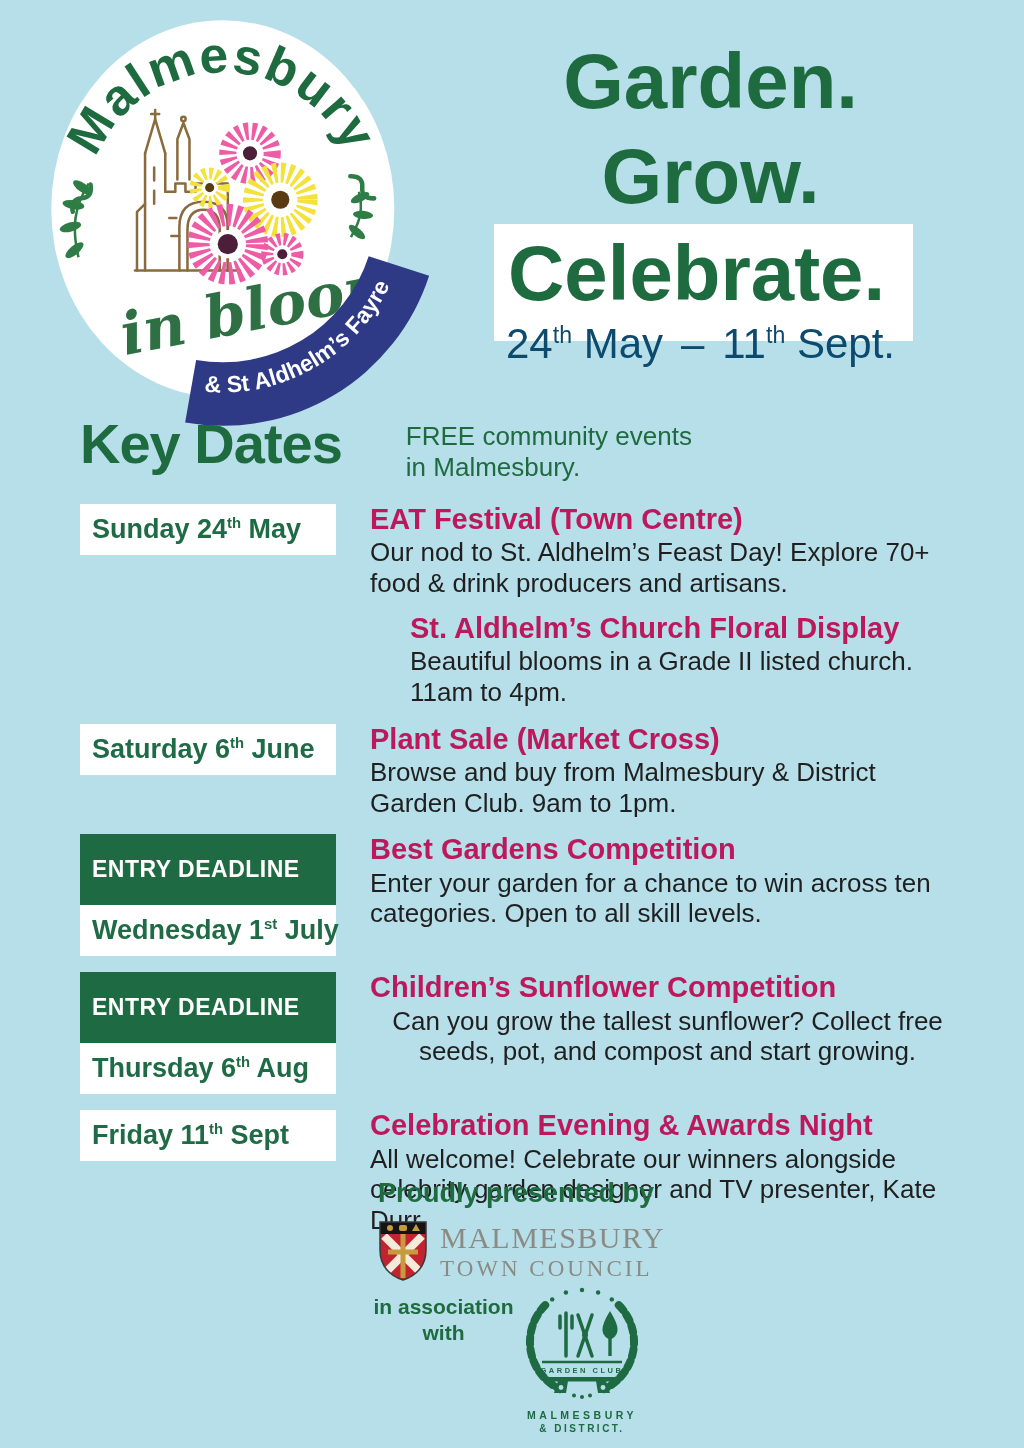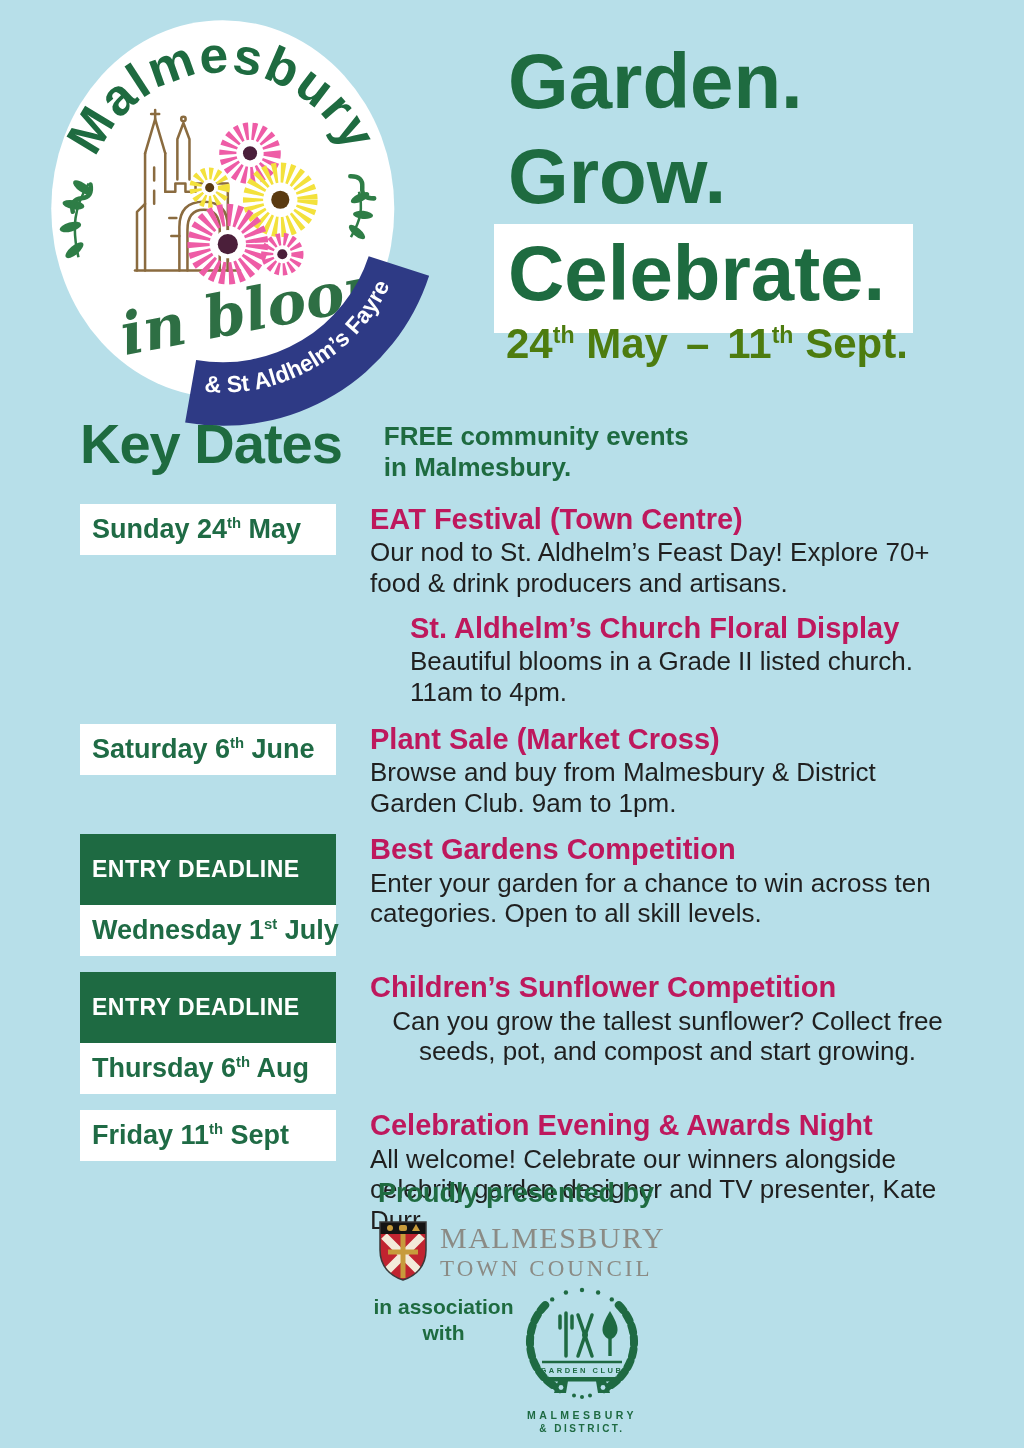--- a/index.html
+++ b/index.html
@@ -11,32 +11,32 @@
     color:#1d1d1b;
   }
   .poster{position:absolute;inset:0;}
 
   
   .logo-svg{position:absolute;left:26px;top:10px;}
 
   
   .headline{position:absolute;left:508px;top:34px;
     color:#1e6b40;font-weight:bold;font-size:78px;line-height:95px;letter-spacing:0;}
-  .headline .hline{white-space:nowrap;}
-  .headline .hl{display:inline-block;background:#ffffff;padding:2px 28px 12px 14px;margin-left:-14px;}
+  .headline .hline{white-space:nowrap;text-align:center;}
+  .headline .hl{display:inline-block;background:#ffffff;padding:2px 28px 20px 14px;margin-left:-14px;}
 
   .date-range{position:absolute;left:506px;top:320px;
-    font-size:42px;font-weight:bold;color:#4d7c0f;white-space:nowrap;}
+    font-size:42px;font-weight:normal;color:#0c4a6e;white-space:nowrap;}
   .date-range sup{font-size:55%;line-height:0;}
   .date-range .sep{display:inline-block;margin:0 18px;}
 
   
-  .key-dates{position:absolute;left:80px;top:416px;display:flex;gap:42px;align-items:flex-start;}
+  .key-dates{position:absolute;left:80px;top:416px;display:flex;gap:64px;align-items:flex-start;}
   .key-title{font-size:56px;font-weight:bold;color:#1e6b40;line-height:1;letter-spacing:-1px;}
-  .key-sub{font-size:26px;font-weight:bold;color:#1e6b40;line-height:1.18;margin-top:5px;}
+  .key-sub{font-size:26px;font-weight:normal;color:#1e6b40;line-height:1.18;margin-top:5px;}
 
   
   .events{position:absolute;left:80px;top:504px;width:885px;}
   .row{display:flex;margin-bottom:16px;align-items:flex-start;}
   .date-col{width:256px;flex:none;margin-right:34px;}
   .deadline-badge{background:#1e6a42;color:#ffffff;font-weight:bold;font-size:23px;
     padding:22px 12px;letter-spacing:0.5px;}
   .date-badge{background:#ffffff;color:#1f6b45;font-weight:bold;font-size:27px;
     padding:10px 12px;white-space:nowrap;}
   .date-badge sup{font-size:55%;line-height:0;}

